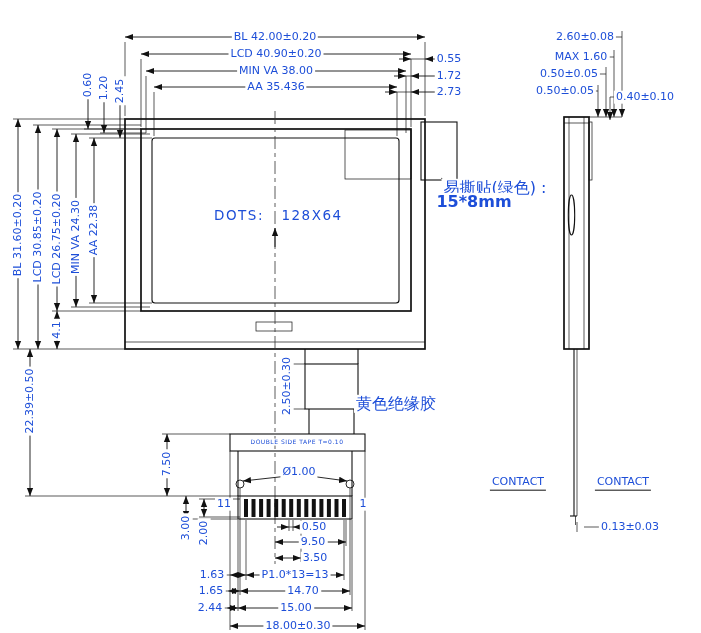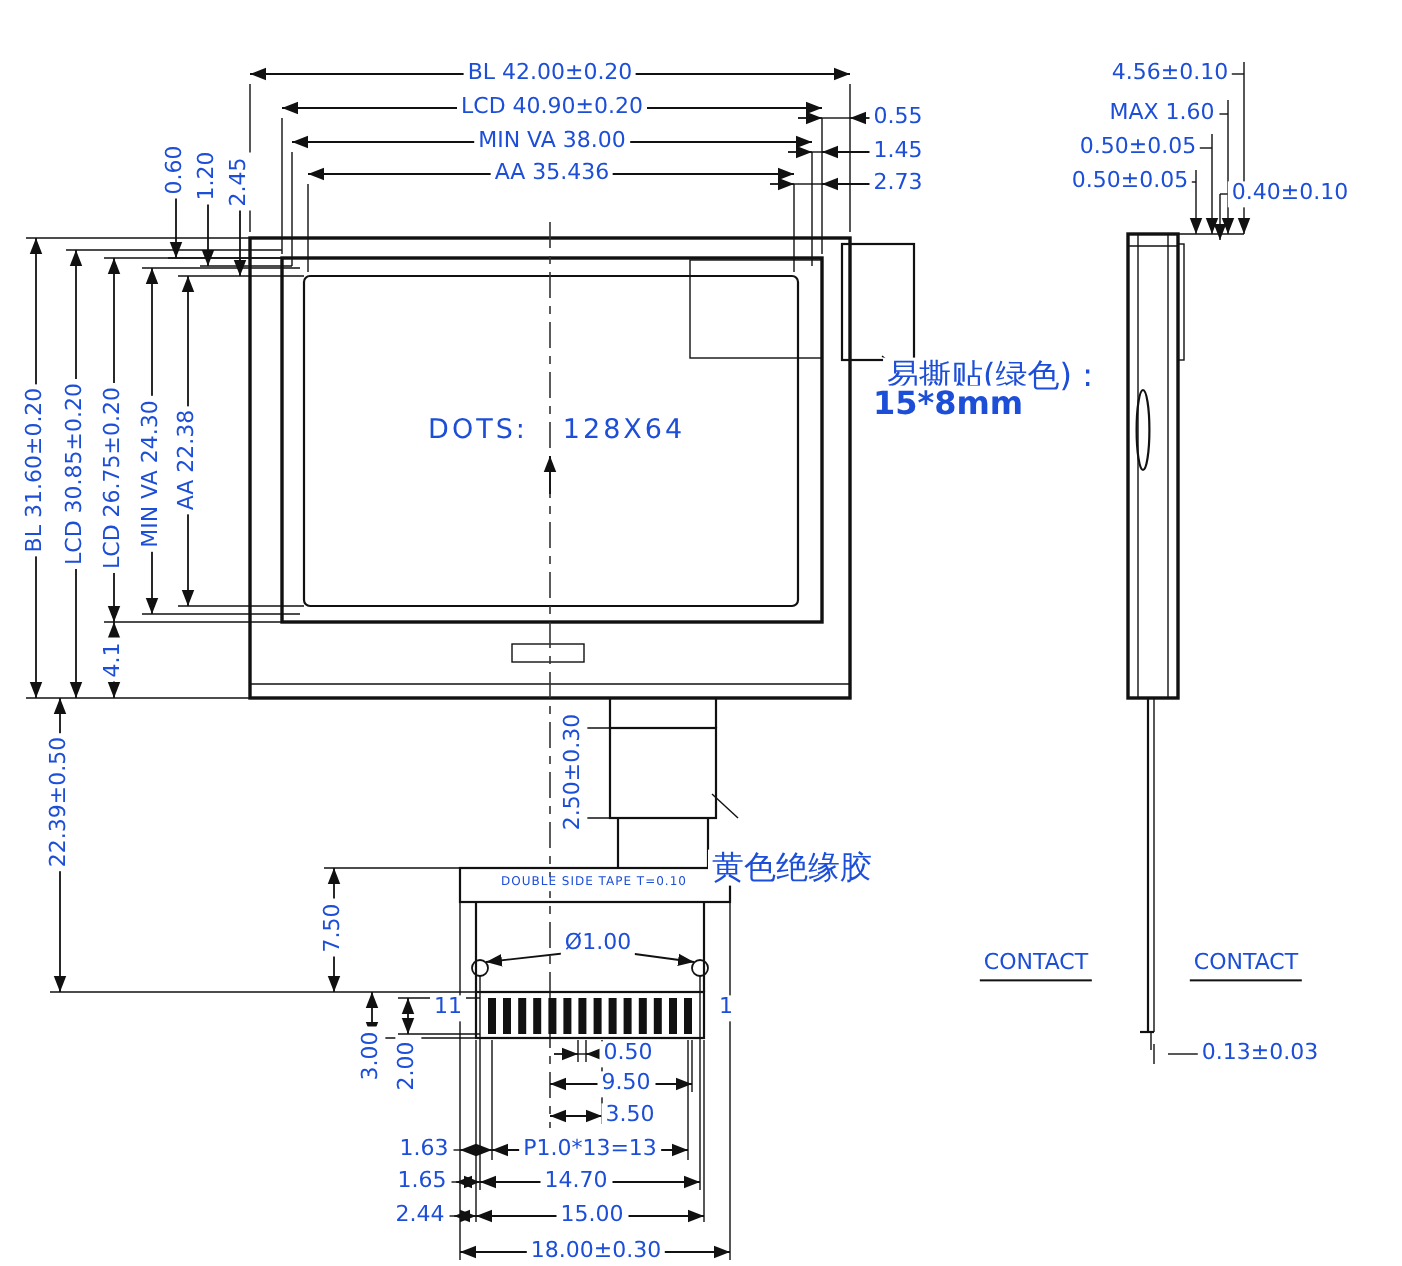--- a/index.html
+++ b/index.html
@@ -211,58 +211,58 @@
     <line x1="584" y1="508" x2="600" y2="508" class="thin"></line>
     <line x1="577" y1="503" x2="577" y2="513" class="thin"></line>
   </g>
 </svg>
 
 <div class="lbl" style="left:275px;top:18px">BL 42.00±0.20</div>
 <div class="lbl" style="left:276px;top:35px">LCD 40.90±0.20</div>
 <div class="lbl" style="left:276px;top:52px">MIN VA 38.00</div>
 <div class="lbl" style="left:276px;top:68px">AA 35.436</div>
 <div class="lbl" style="left:449px;top:40px">0.55</div>
-<div class="lbl" style="left:449px;top:57px">1.45</div>
+<div class="lbl" style="left:449px;top:57px">1.72</div>
 <div class="lbl" style="left:449px;top:73px">2.73</div>
 <div class="lbl rot" style="left:88px;top:66px">0.60</div>
 <div class="lbl rot" style="left:104px;top:69px">1.20</div>
 <div class="lbl rot" style="left:120px;top:72px">2.45</div>
 <div class="lbl rot" style="left:18px;top:216px">BL 31.60±0.20</div>
 <div class="lbl rot" style="left:38px;top:218px">LCD 30.85±0.20</div>
 <div class="lbl rot" style="left:57px;top:220px">LCD 26.75±0.20</div>
 <div class="lbl rot" style="left:76px;top:218px">MIN VA 24.30</div>
 <div class="lbl rot" style="left:94px;top:211px">AA 22.38</div>
 <div class="lbl rot" style="left:57px;top:311px">4.1</div>
 <div class="lbl big" style="left:239px;top:197px">DOTS:</div>
 <div class="lbl big" style="left:312px;top:197px">128X64</div>
 <div class="lbl cn" style="left:495px;top:169px">易撕贴(绿色) :</div>
 <div class="lbl cn bold" style="left:474px;top:183px">15*8mm</div>
-<div class="lbl cn" style="left:396px;top:415px">黄色绝缘胶</div>
+<div class="lbl cn" style="left:396px;top:385px">黄色绝缘胶</div>
 <div class="lbl tiny" style="left:297px;top:423px">DOUBLE SIDE TAPE T=0.10</div>
 
 <div class="lbl rot" style="left:30px;top:382px">22.39±0.50</div>
 <div class="lbl rot" style="left:287px;top:367px">2.50±0.30</div>
 <div class="lbl rot" style="left:167px;top:445px">7.50</div>
 <div class="lbl" style="left:299px;top:453px">Ø1.00</div>
 <div class="lbl" style="left:224px;top:485px">11</div>
 <div class="lbl" style="left:363px;top:485px">1</div>
 <div class="lbl rot" style="left:186px;top:509px">3.00</div>
 <div class="lbl rot" style="left:204px;top:514px">2.00</div>
 <div class="lbl" style="left:314px;top:508px">0.50</div>
 <div class="lbl" style="left:313px;top:523px">9.50</div>
 <div class="lbl" style="left:315px;top:539px">3.50</div>
 <div class="lbl" style="left:295px;top:556px">P1.0*13=13</div>
 <div class="lbl" style="left:212px;top:556px">1.63</div>
-<div class="lbl" style="left:288px;top:572px">14.70</div>
+<div class="lbl" style="left:303px;top:572px">14.70</div>
 <div class="lbl" style="left:211px;top:572px">1.65</div>
 <div class="lbl" style="left:296px;top:589px">15.00</div>
 <div class="lbl" style="left:210px;top:589px">2.44</div>
 <div class="lbl" style="left:298px;top:607px">18.00±0.30</div>
 
-<div class="lbl" style="left:585px;top:18px">4.56±0.10</div>
+<div class="lbl" style="left:585px;top:18px">2.60±0.08</div>
 <div class="lbl" style="left:581px;top:38px">MAX 1.60</div>
 <div class="lbl" style="left:569px;top:55px">0.50±0.05</div>
 <div class="lbl" style="left:565px;top:72px">0.50±0.05</div>
 <div class="lbl" style="left:645px;top:78px">0.40±0.10</div>
 <div class="lbl ul" style="left:518px;top:464px">CONTACT</div>
 <div class="lbl ul" style="left:623px;top:464px">CONTACT</div>
 <div class="lbl" style="left:630px;top:508px">0.13±0.03</div>
 
 </div>
 

